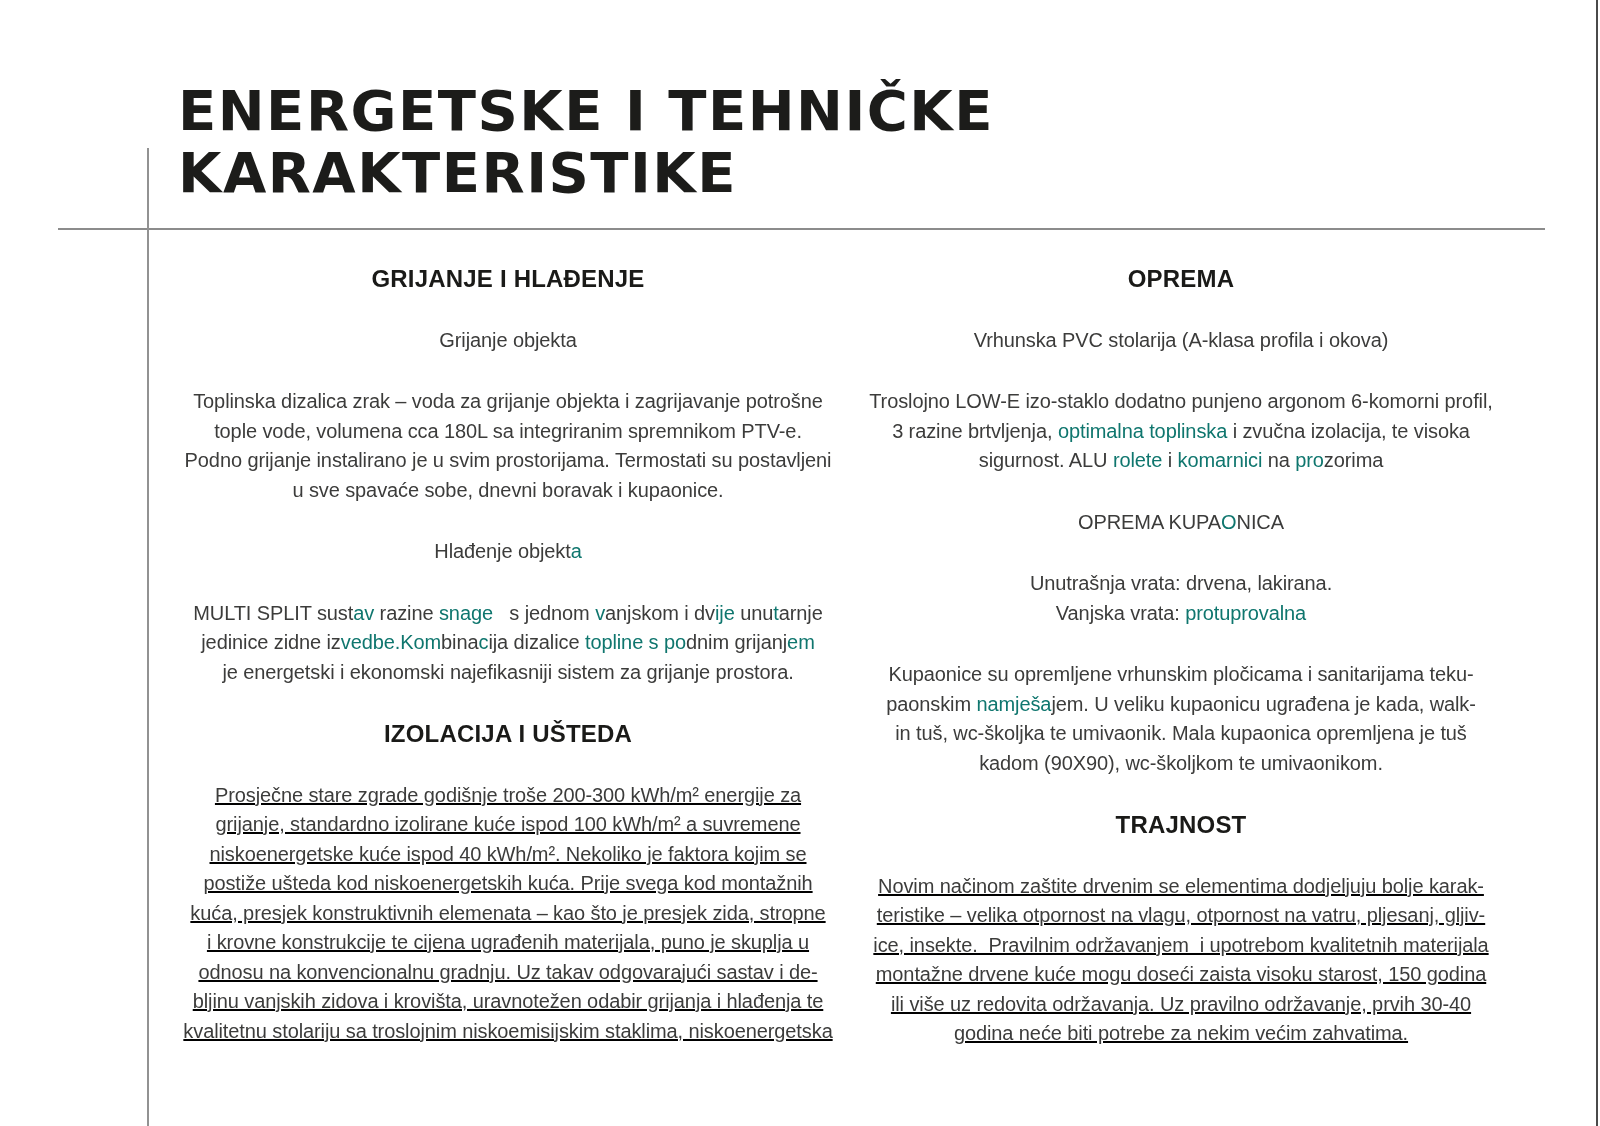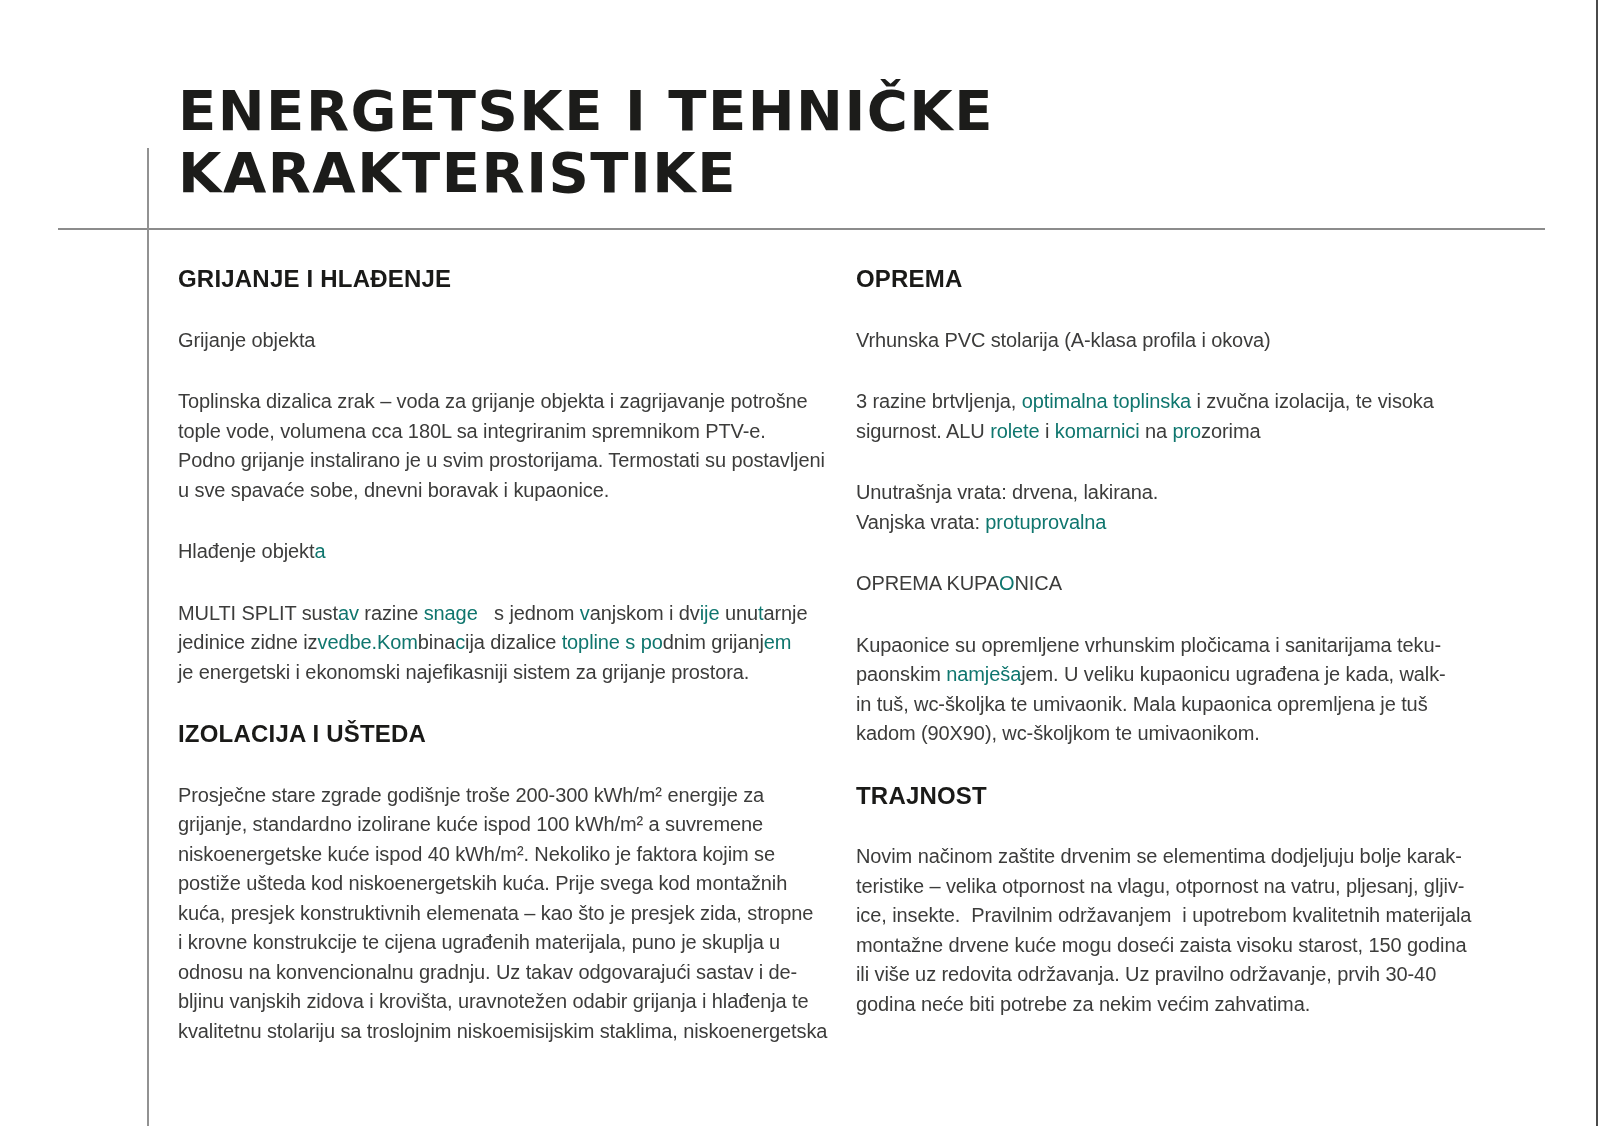--- a/index.html
+++ b/index.html
@@ -16,25 +16,25 @@
   .rule-v-right{left:1596px;top:0;width:2px;height:1126px;background:#4a4a4a;}
   .title{
     position:absolute;left:178px;top:80px;
     font-family:"DejaVu Sans",sans-serif;
     font-weight:bold;
     font-size:56px;line-height:62px;
     letter-spacing:1.5px;
     color:#1c1c1a;
     white-space:pre;
   }
-  .col{position:absolute;top:264px;}
+  .col{position:absolute;top:264px;text-align:center;}
   .col-left{left:178px;width:660px;}
   .col-right{left:856px;width:650px;}
   .block{margin:0 0 32px 0;}
-  .block:last-child{margin-bottom:0;}
+  .block:last-child{margin-bottom:0;text-decoration:underline;}
   .line{
     line-height:29.5px;
     white-space:pre;
     font-size:20px;
     color:#3c3c3b;
     letter-spacing:-0.1px;
   }
   .heading .line{
     font-size:24px;
     font-weight:bold;
@@ -90,29 +90,30 @@
       </div>
     </div>
   <div class="col col-right" id="col-right">
       <div class="block heading">
         <div class="line"><span>OPREMA</span></div>
       </div>
       <div class="block body">
         <div class="line"><span>Vrhunska PVC stolarija (A-klasa profila i okova)</span></div>
       </div>
       <div class="block body">
+        <div class="line"><span>Troslojno LOW-E izo-staklo dodatno punjeno argonom 6-komorni profil,</span></div>
         <div class="line"><span>3 razine brtvljenja, </span><span class="muted">optimalna toplinska</span><span> i zvučna izolacija, te visoka</span></div>
         <div class="line"><span>sigurnost. ALU </span><span class="muted">rolete</span><span> i </span><span class="muted">komarnici</span><span> na </span><span class="muted">pro</span><span>zorima</span></div>
       </div>
       <div class="block body">
+        <div class="line"><span>OPREMA KUPA</span><span class="muted">O</span><span>NICA</span></div>
+      </div>
+      <div class="block body">
         <div class="line"><span>Unutrašnja vrata: drvena, lakirana.</span></div>
         <div class="line"><span>Vanjska vrata: </span><span class="muted">protuprovalna</span></div>
-      </div>
-      <div class="block body">
-        <div class="line"><span>OPREMA KUPA</span><span class="muted">O</span><span>NICA</span></div>
       </div>
       <div class="block body">
         <div class="line"><span>Kupaonice su opremljene vrhunskim pločicama i sanitarijama teku-</span></div>
         <div class="line"><span>paonskim </span><span class="muted">namješa</span><span>jem. U veliku kupaonicu ugrađena je kada, walk-</span></div>
         <div class="line"><span>in tuš, wc-školjka te umivaonik. Mala kupaonica opremljena je tuš</span></div>
         <div class="line"><span>kadom (90X90), wc-školjkom te umivaonikom.</span></div>
       </div>
       <div class="block heading">
         <div class="line"><span>TRAJNOST</span></div>
       </div>

